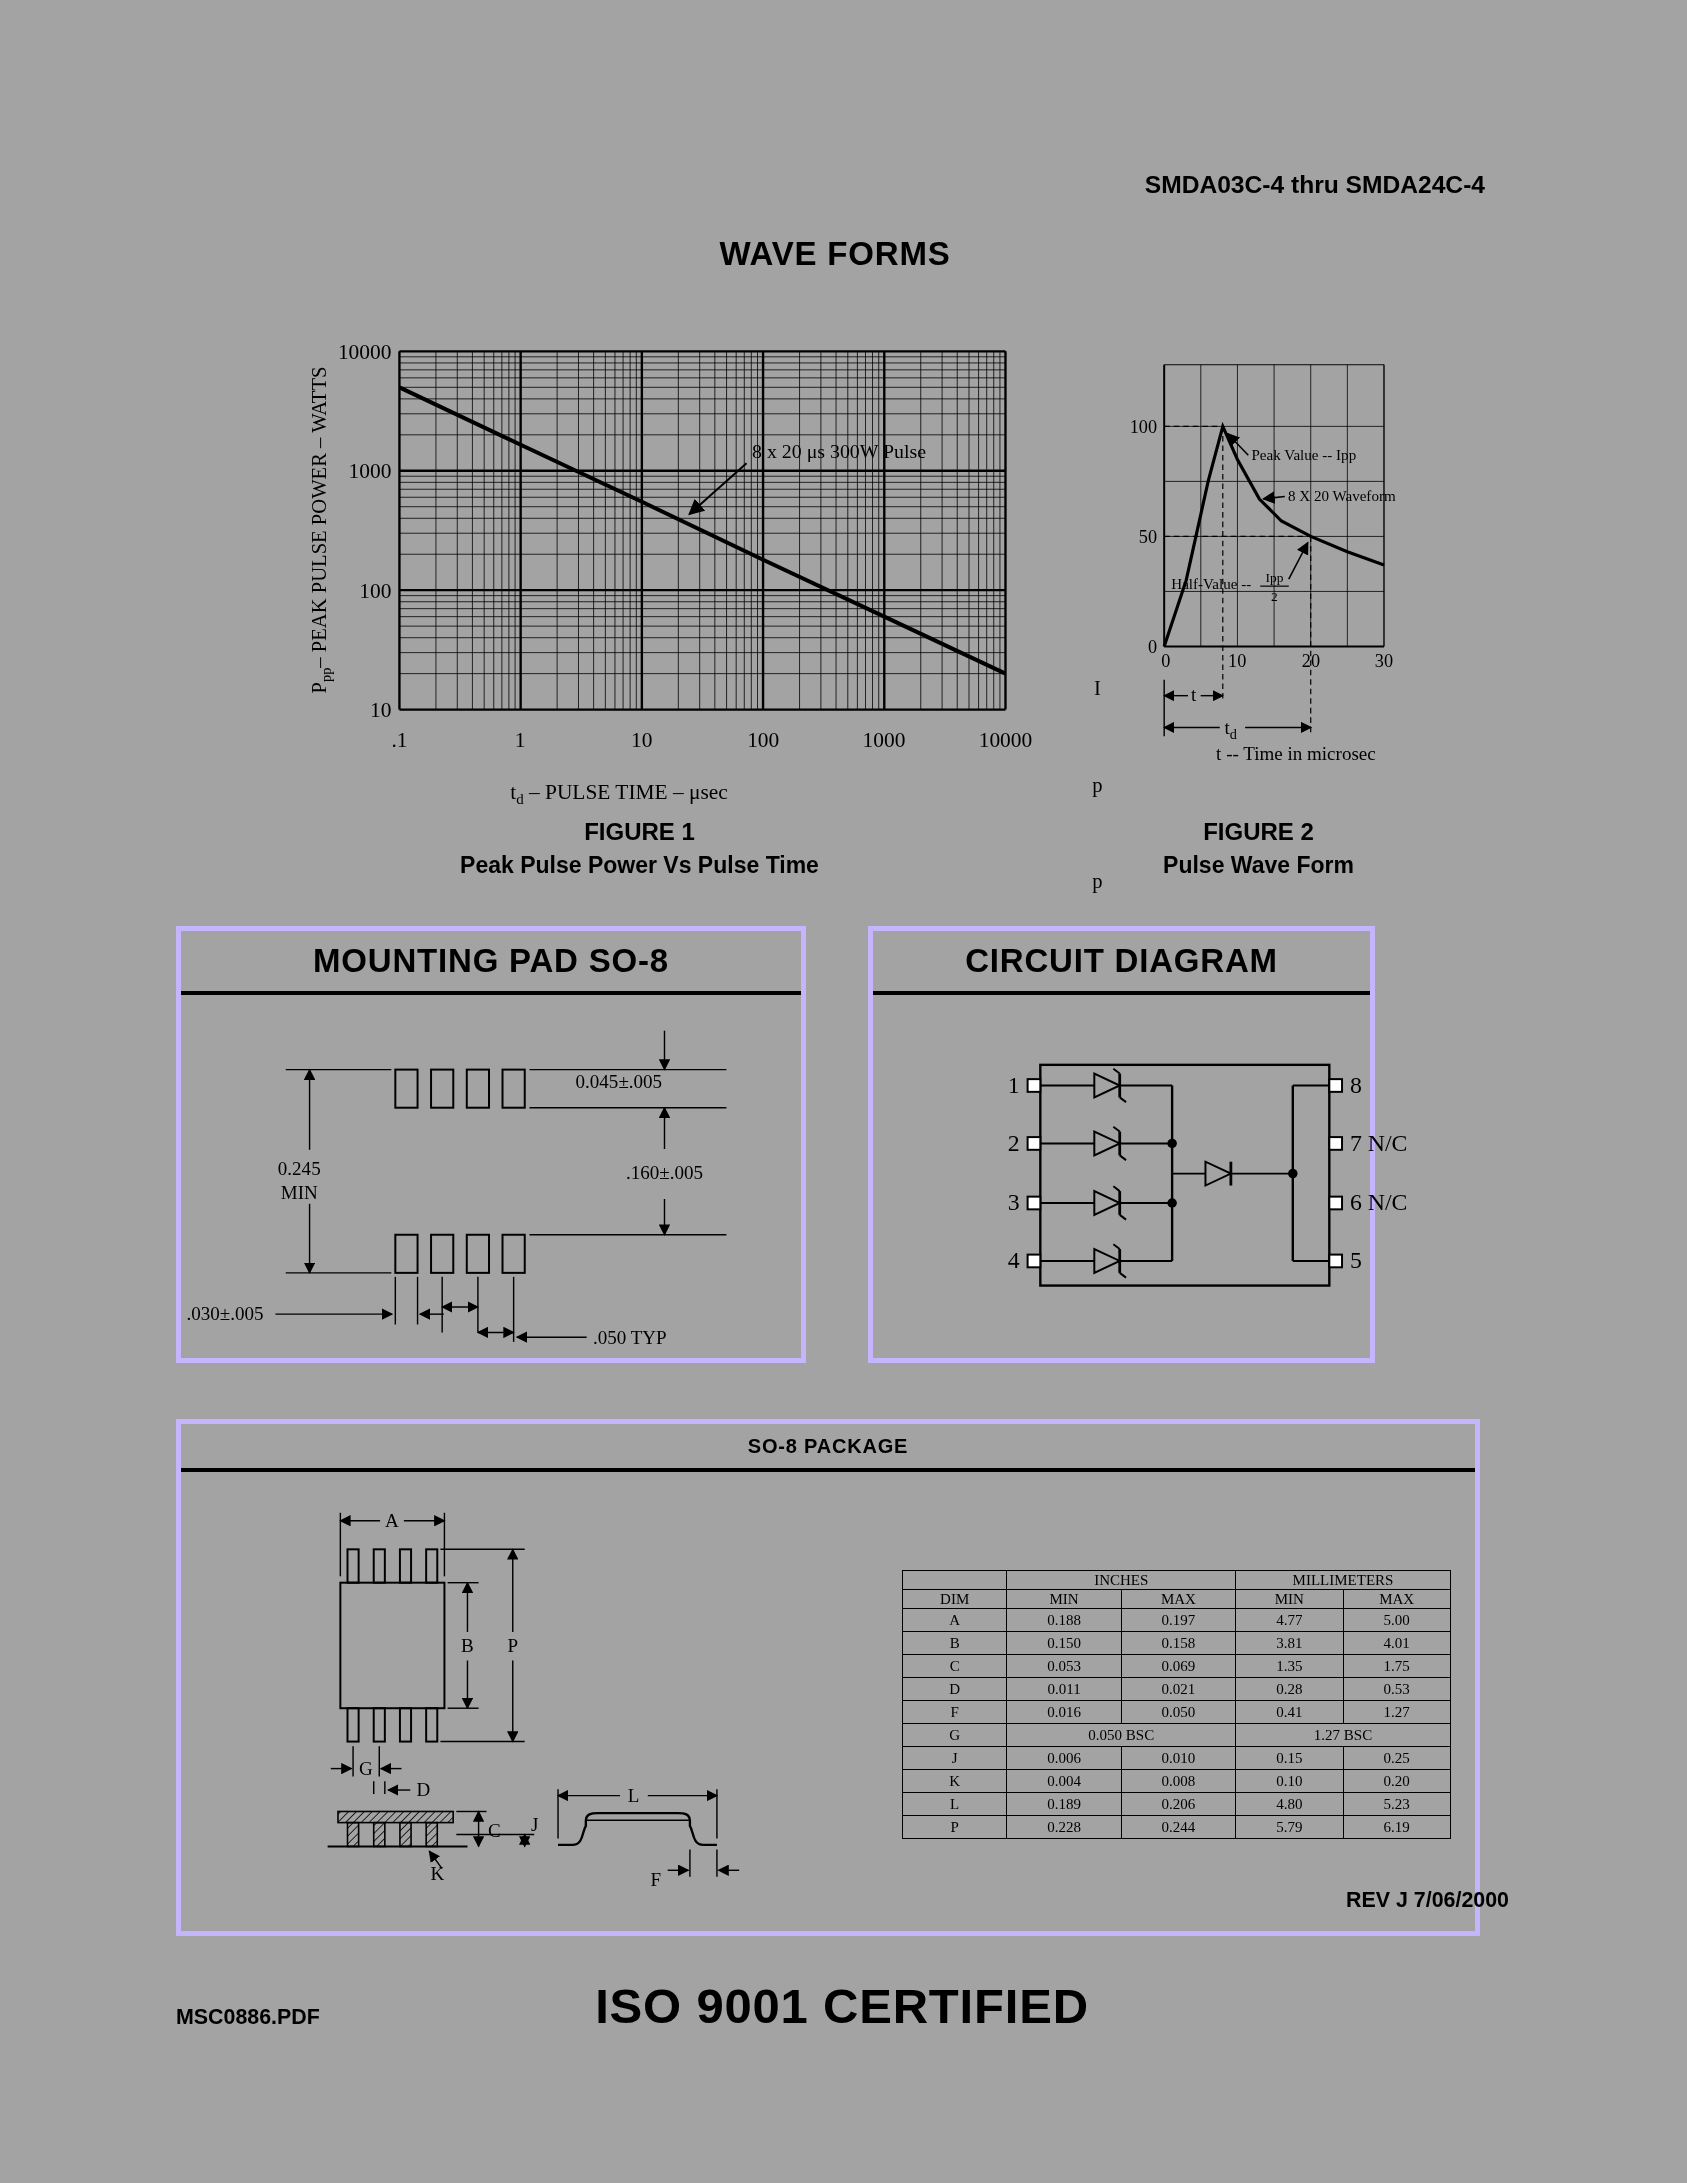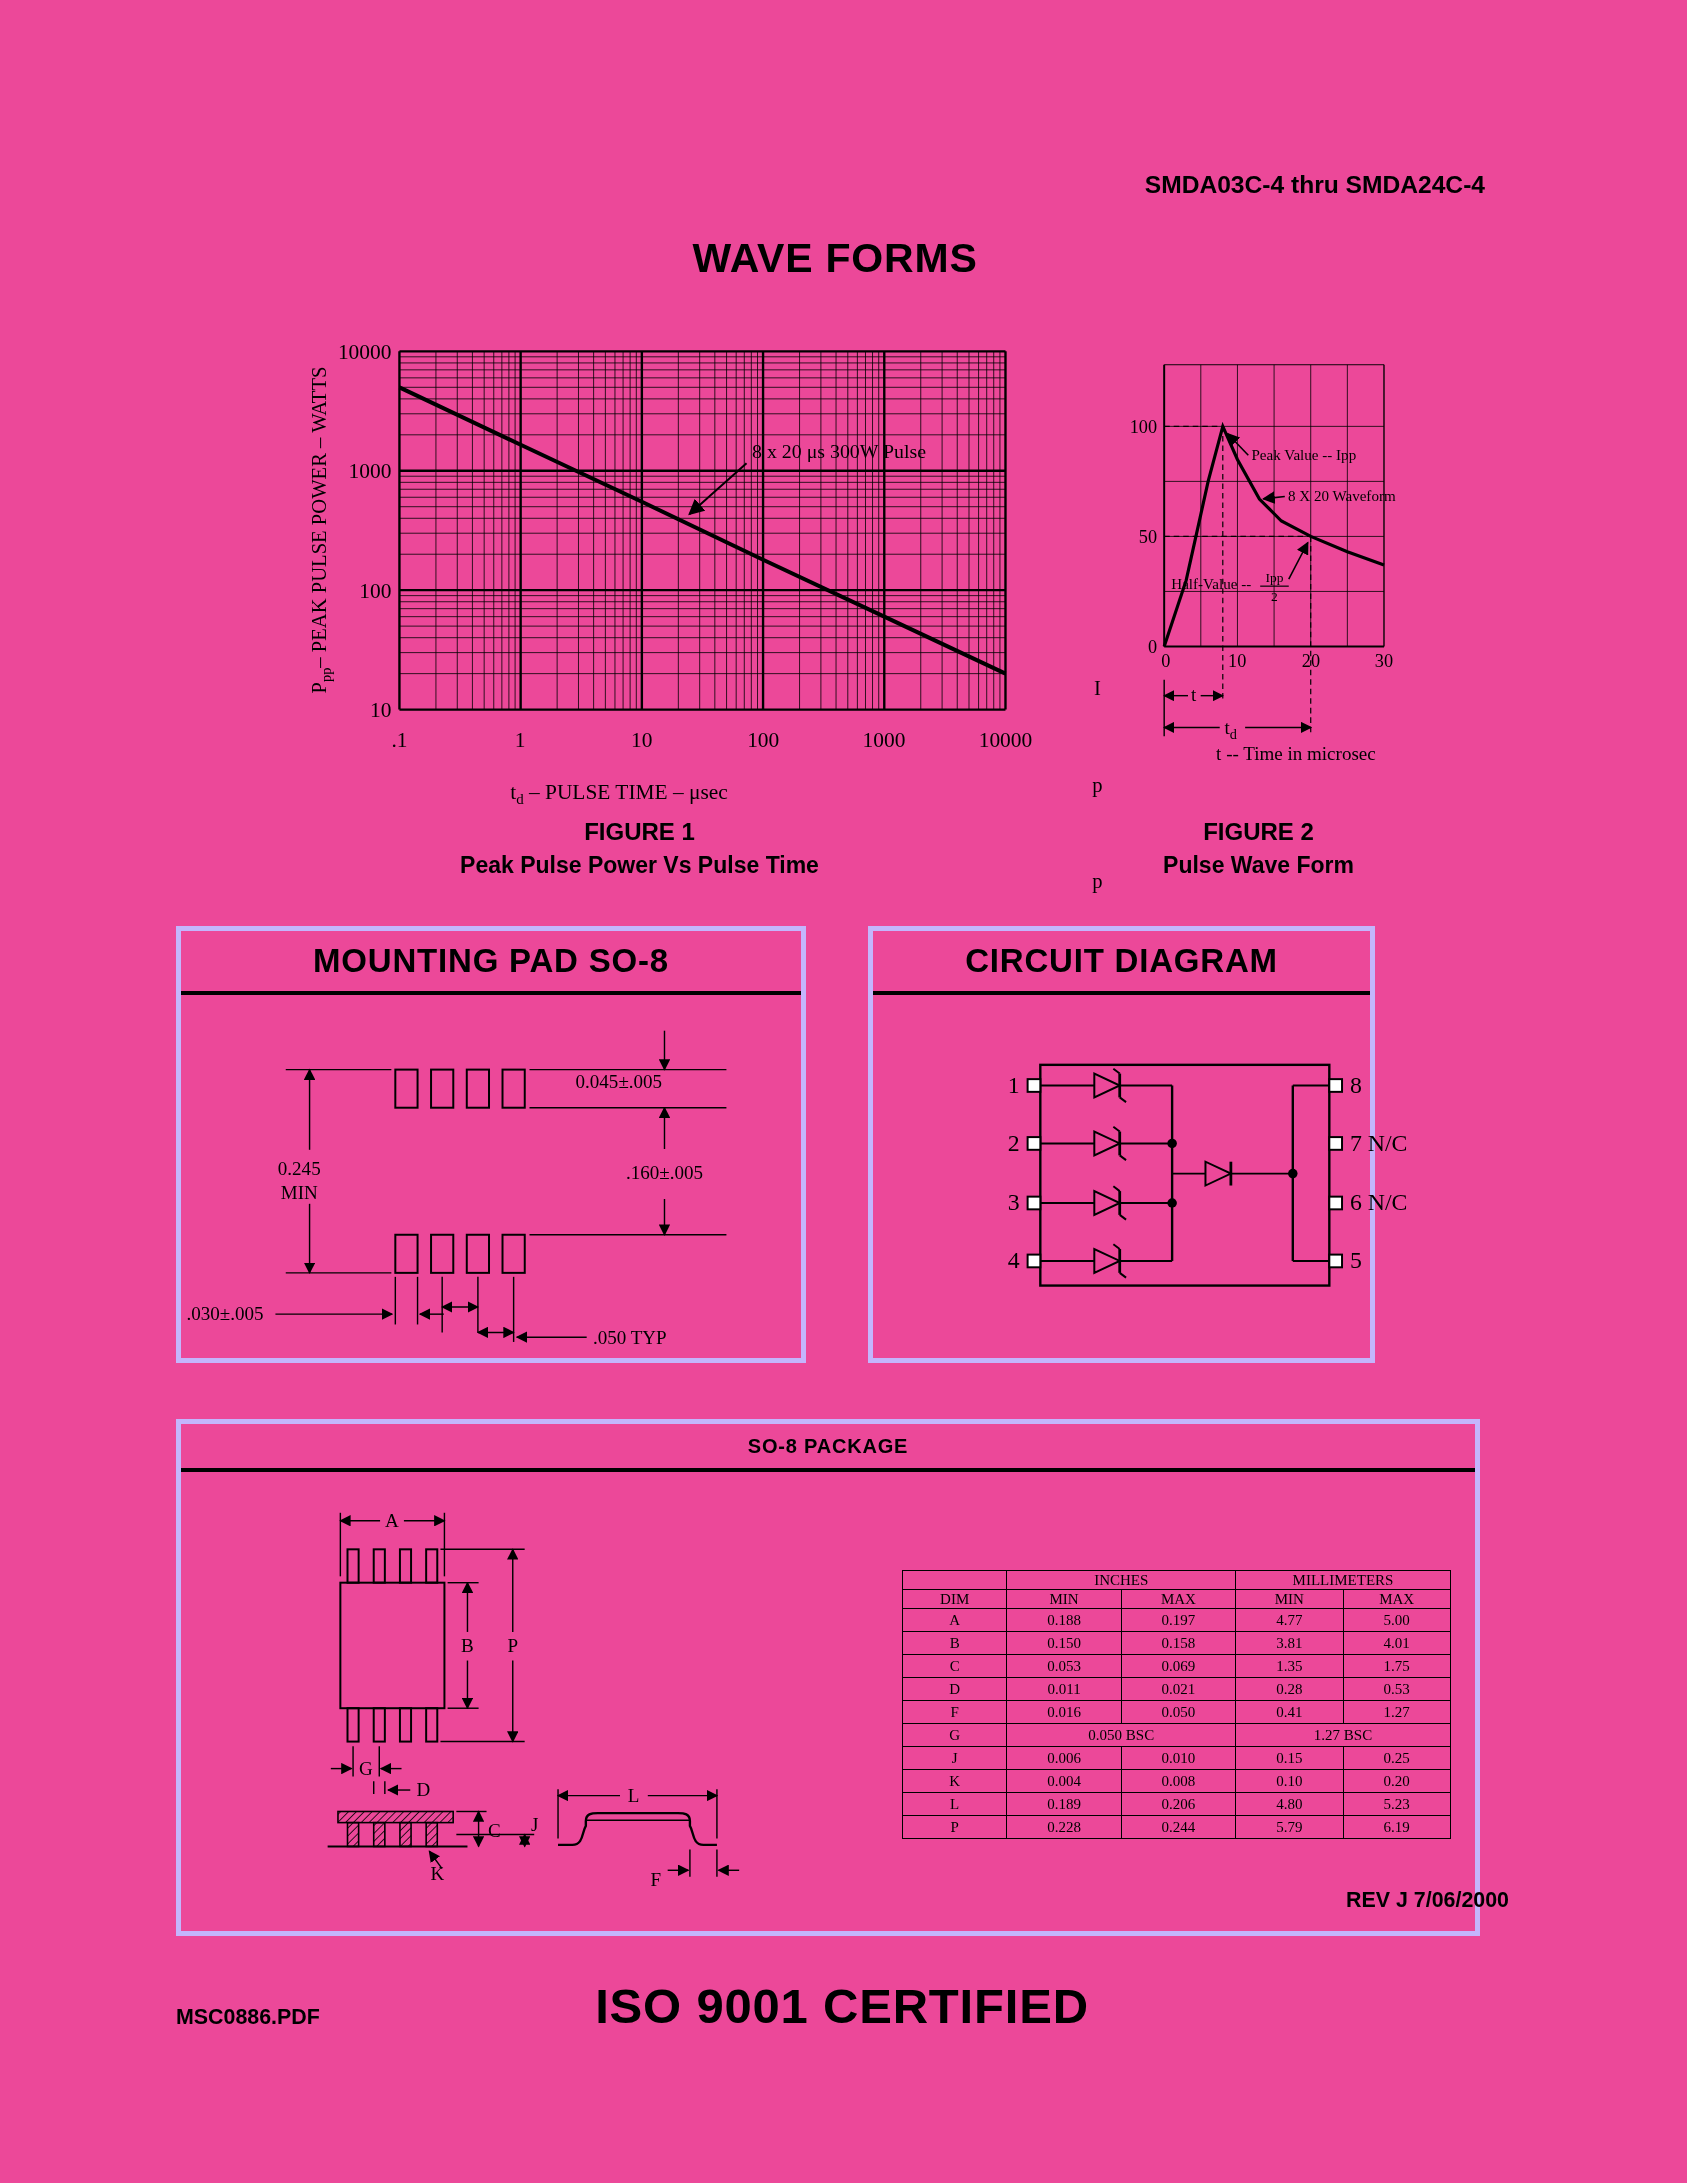--- a/index.html
+++ b/index.html
@@ -1,23 +1,23 @@
 <!DOCTYPE html>
 <html style="font-size:12.7px"><head>
 <meta charset="utf-8">
 <style>
   html,body{margin:0;padding:0;background:#888;}
-  .page{position:relative;width:1687px;height:2183px;background:#ec4899;color:#000;
+  .page{position:relative;width:1687px;height:2183px;background:#a3a3a3;color:#000;
         font-family:"Liberation Serif",serif;overflow:hidden;}
   .abs{position:absolute;}
   .sans{font-family:"Liberation Sans",sans-serif;}
   .bold{font-weight:bold;}
   .center{text-align:center;}
   .doc-title{top:171px;right:202px;font-size:24.6px;}
-  .main-title{top:235px;left:0;width:1670px;font-size:41px;letter-spacing:0.8px;}
+  .main-title{top:235px;left:0;width:1670px;font-size:33px;letter-spacing:0.8px;}
   .fig-ylabel-wrap{left:295px;top:351px;width:48px;height:358px;}
   .fig-ylabel{width:358px;height:48px;transform:rotate(-90deg) translateX(-358px);
               transform-origin:top left;text-align:center;line-height:48px;font-size:20.6px;white-space:nowrap;}
   .fig-xlabel{left:460px;top:780px;width:318px;font-size:21.4px;}
   .caption{font-family:"Liberation Sans",sans-serif;font-weight:bold;}
   .caption .l1{font-size:24px;}
   .caption .l2{font-size:23px;margin-top:6.4px;}
   .cap1{left:429px;top:818px;width:421px;}
   .cap2{left:1084px;top:818px;width:349px;}
   .panel{border:5px solid #c4b5fd;box-sizing:border-box;}

